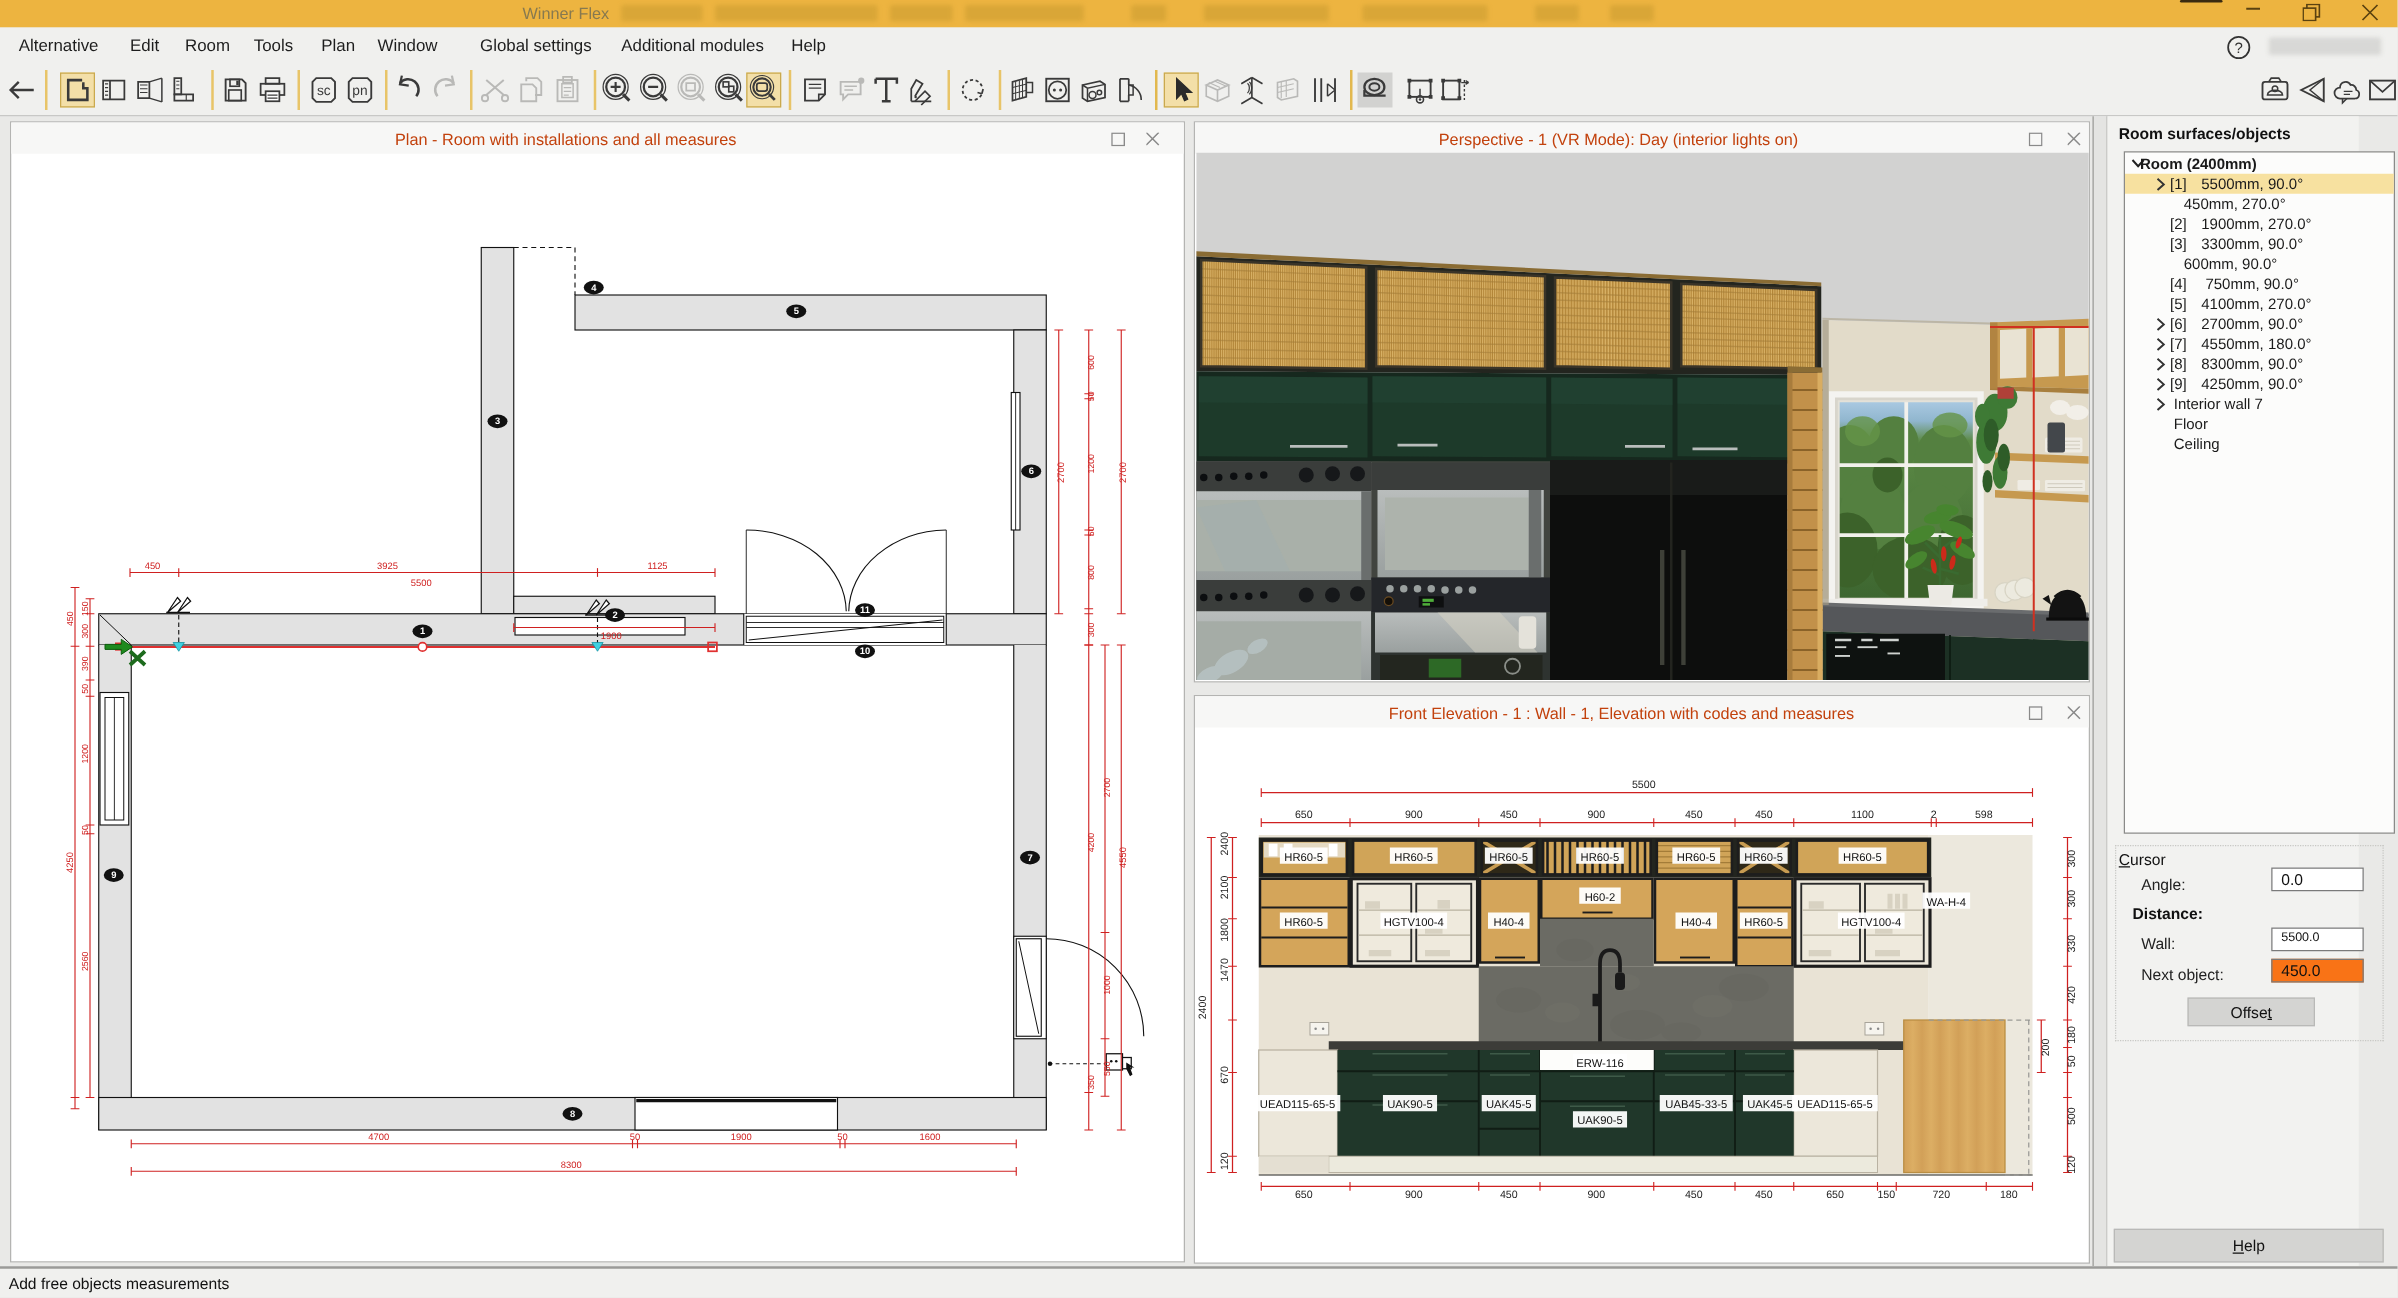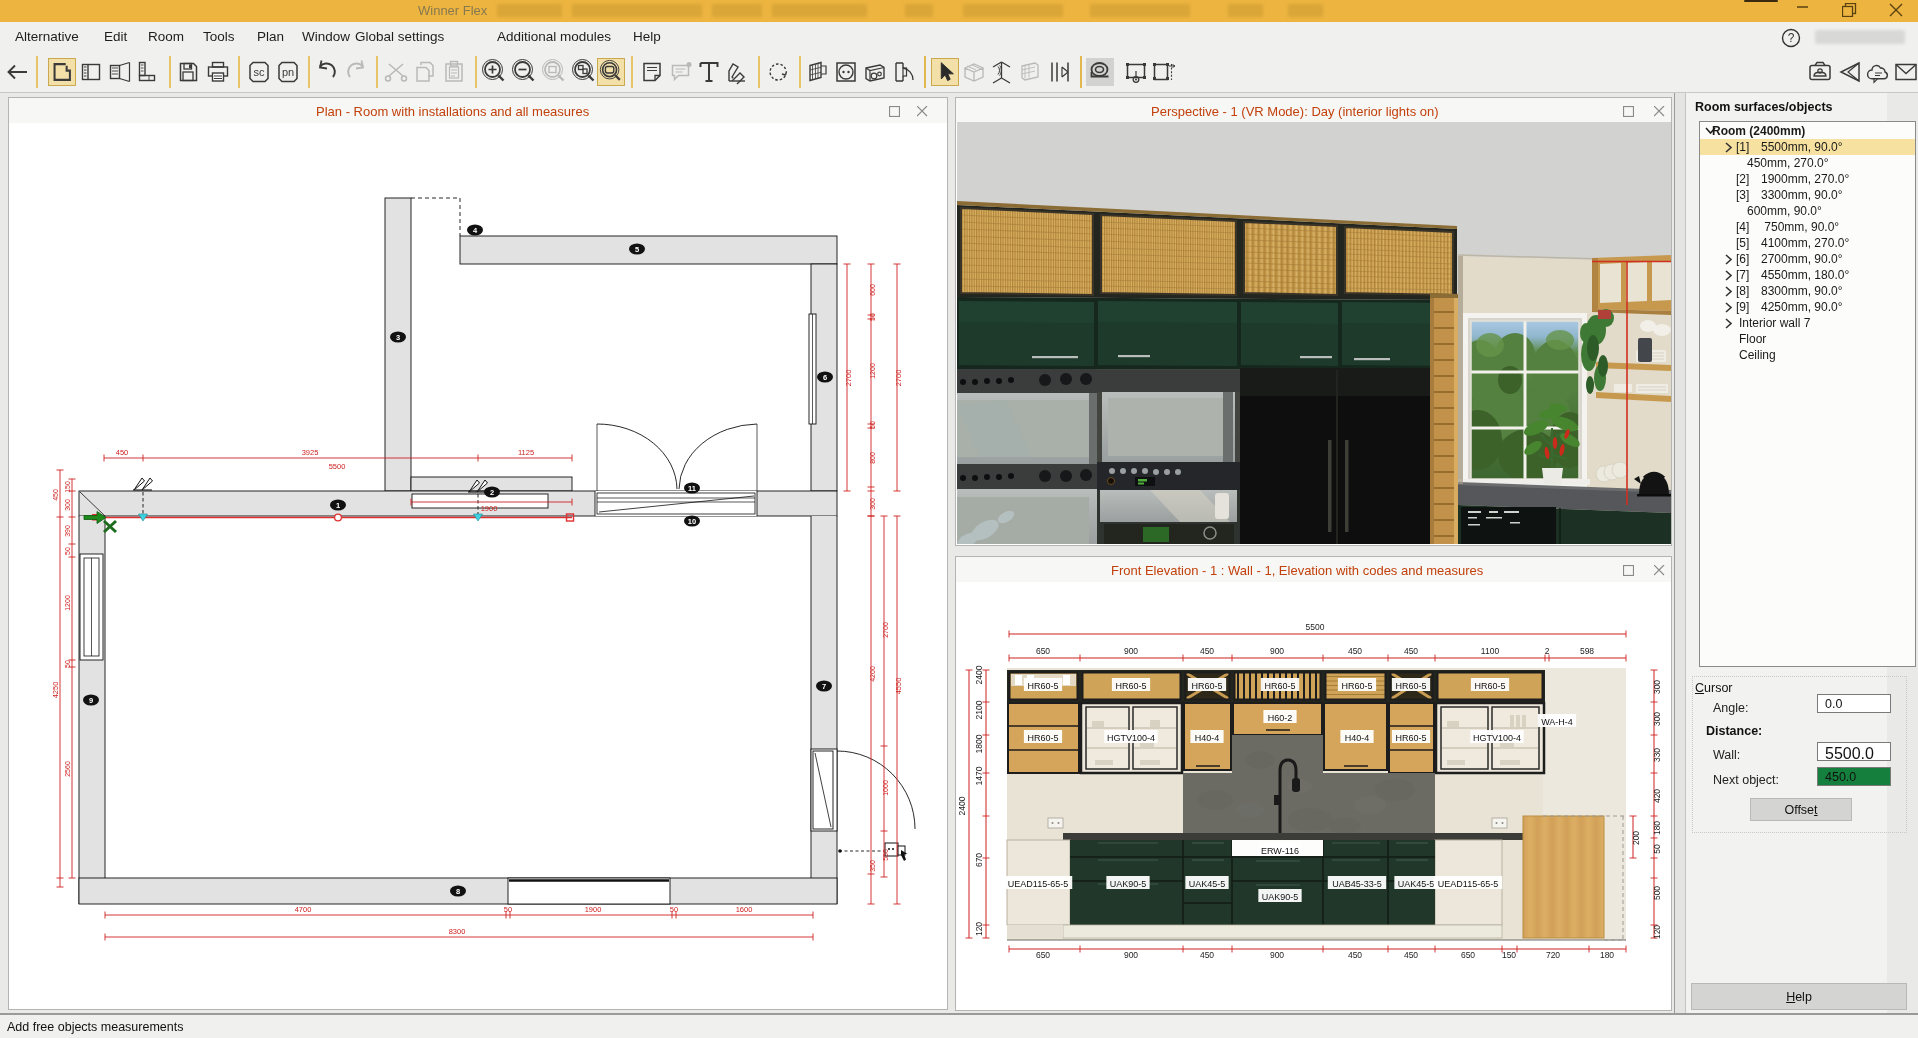--- a/index.html
+++ b/index.html
@@ -46,21 +46,21 @@
       <path d="M1,1 L13,13 M13,1 L1,13" stroke="#5a4210" stroke-width="1.4"></path>
     </svg>
 </div>
 <div id="menubar">
  <span class="menu" style="left:15px;">Alternative</span>
  <span class="menu" style="left:104px;">Edit</span>
  <span class="menu" style="left:148px;">Room</span>
  <span class="menu" style="left:203px;">Tools</span>
  <span class="menu" style="left:257px;">Plan</span>
  <span class="menu" style="left:302px;">Window</span>
- <span class="menu" style="left:355px;">Global settings</span>
+ <span class="menu" style="left:384px;">Global settings</span>
  <span class="menu" style="left:497px;">Additional modules</span>
  <span class="menu" style="left:633px;">Help</span>
  <svg class="abs" style="left:1781px;top:6px;" width="20" height="20">
       <circle cx="10" cy="10" r="8.5" fill="none" stroke="#333" stroke-width="1.4"></circle>
       <text x="10" y="14" font-size="12" text-anchor="middle" fill="#333" font-family="Liberation Sans">?</text>
     </svg>
  <span class="abs" style="left:1815px;top:8px;width:90px;height:14px;background:#d8d8d6;border-radius:2px;filter:blur(1.5px);"></span>
 </div>
 <div id="toolbar">
 <span class="tsep" style="left:36px;"></span>
@@ -1129,20 +1129,20 @@
       <div class="trow" style="top:225px;text-align:right;">
         <span style="position:absolute;left:39px;top:1px;">Ceiling</span>
       </div>
     </div>
     <div class="abs" style="left:6px;top:583px;width:215px;height:157px;border:1px dotted #c8c8c4;"></div>
     <span class="abs" style="left:9px;top:588px;font-size:12.5px;color:#111;"><u>C</u>ursor</span>
     <span class="abs" style="left:27px;top:608px;font-size:12.5px;color:#222;">Angle:</span>
     <span class="abs" style="left:131px;top:601px;width:74px;height:19px;border:1px solid #7a7a7a;background:#fff;font-size:12.5px;color:#111;padding:2px 0 0 7px;">0.0</span>
     <span class="abs" style="left:20px;top:631px;font-size:12.5px;color:#111;font-weight:bold;">Distance:</span>
     <span class="abs" style="left:27px;top:655px;font-size:12.5px;color:#222;">Wall:</span>
-    <span class="abs" style="left:131px;top:649px;width:74px;height:19px;border:1px solid #7a7a7a;background:#fff;font-size:16px;color:#111;padding:2px 0 0 7px;">5500.0</span>
+    <span class="abs" style="left:131px;top:649px;width:74px;height:19px;border:1px solid #7a7a7a;background:#fff;font-size:10px;color:#111;padding:2px 0 0 7px;">5500.0</span>
     <span class="abs" style="left:27px;top:680px;font-size:12.5px;color:#222;">Next object:</span>
-    <span class="abs" style="left:131px;top:674px;width:74px;height:19px;border:1px solid #7a7a7a;background:#15803d;font-size:12.5px;color:#111;padding:2px 0 0 7px;">450.0</span>
+    <span class="abs" style="left:131px;top:674px;width:74px;height:19px;border:1px solid #7a7a7a;background:#f97316;font-size:12.5px;color:#111;padding:2px 0 0 7px;">450.0</span>
     <div class="btn" style="left:64px;top:705px;width:102px;height:23px;padding-top:4px;">Offse<u>t</u></div>
     <div class="btn" style="left:5px;top:890px;width:216px;height:27px;padding-top:6px;"><u>H</u>elp</div>
   </div>
 <div id="statusbar">
     <span>Add free objects measurements</span>
   </div>
 </body></html>

